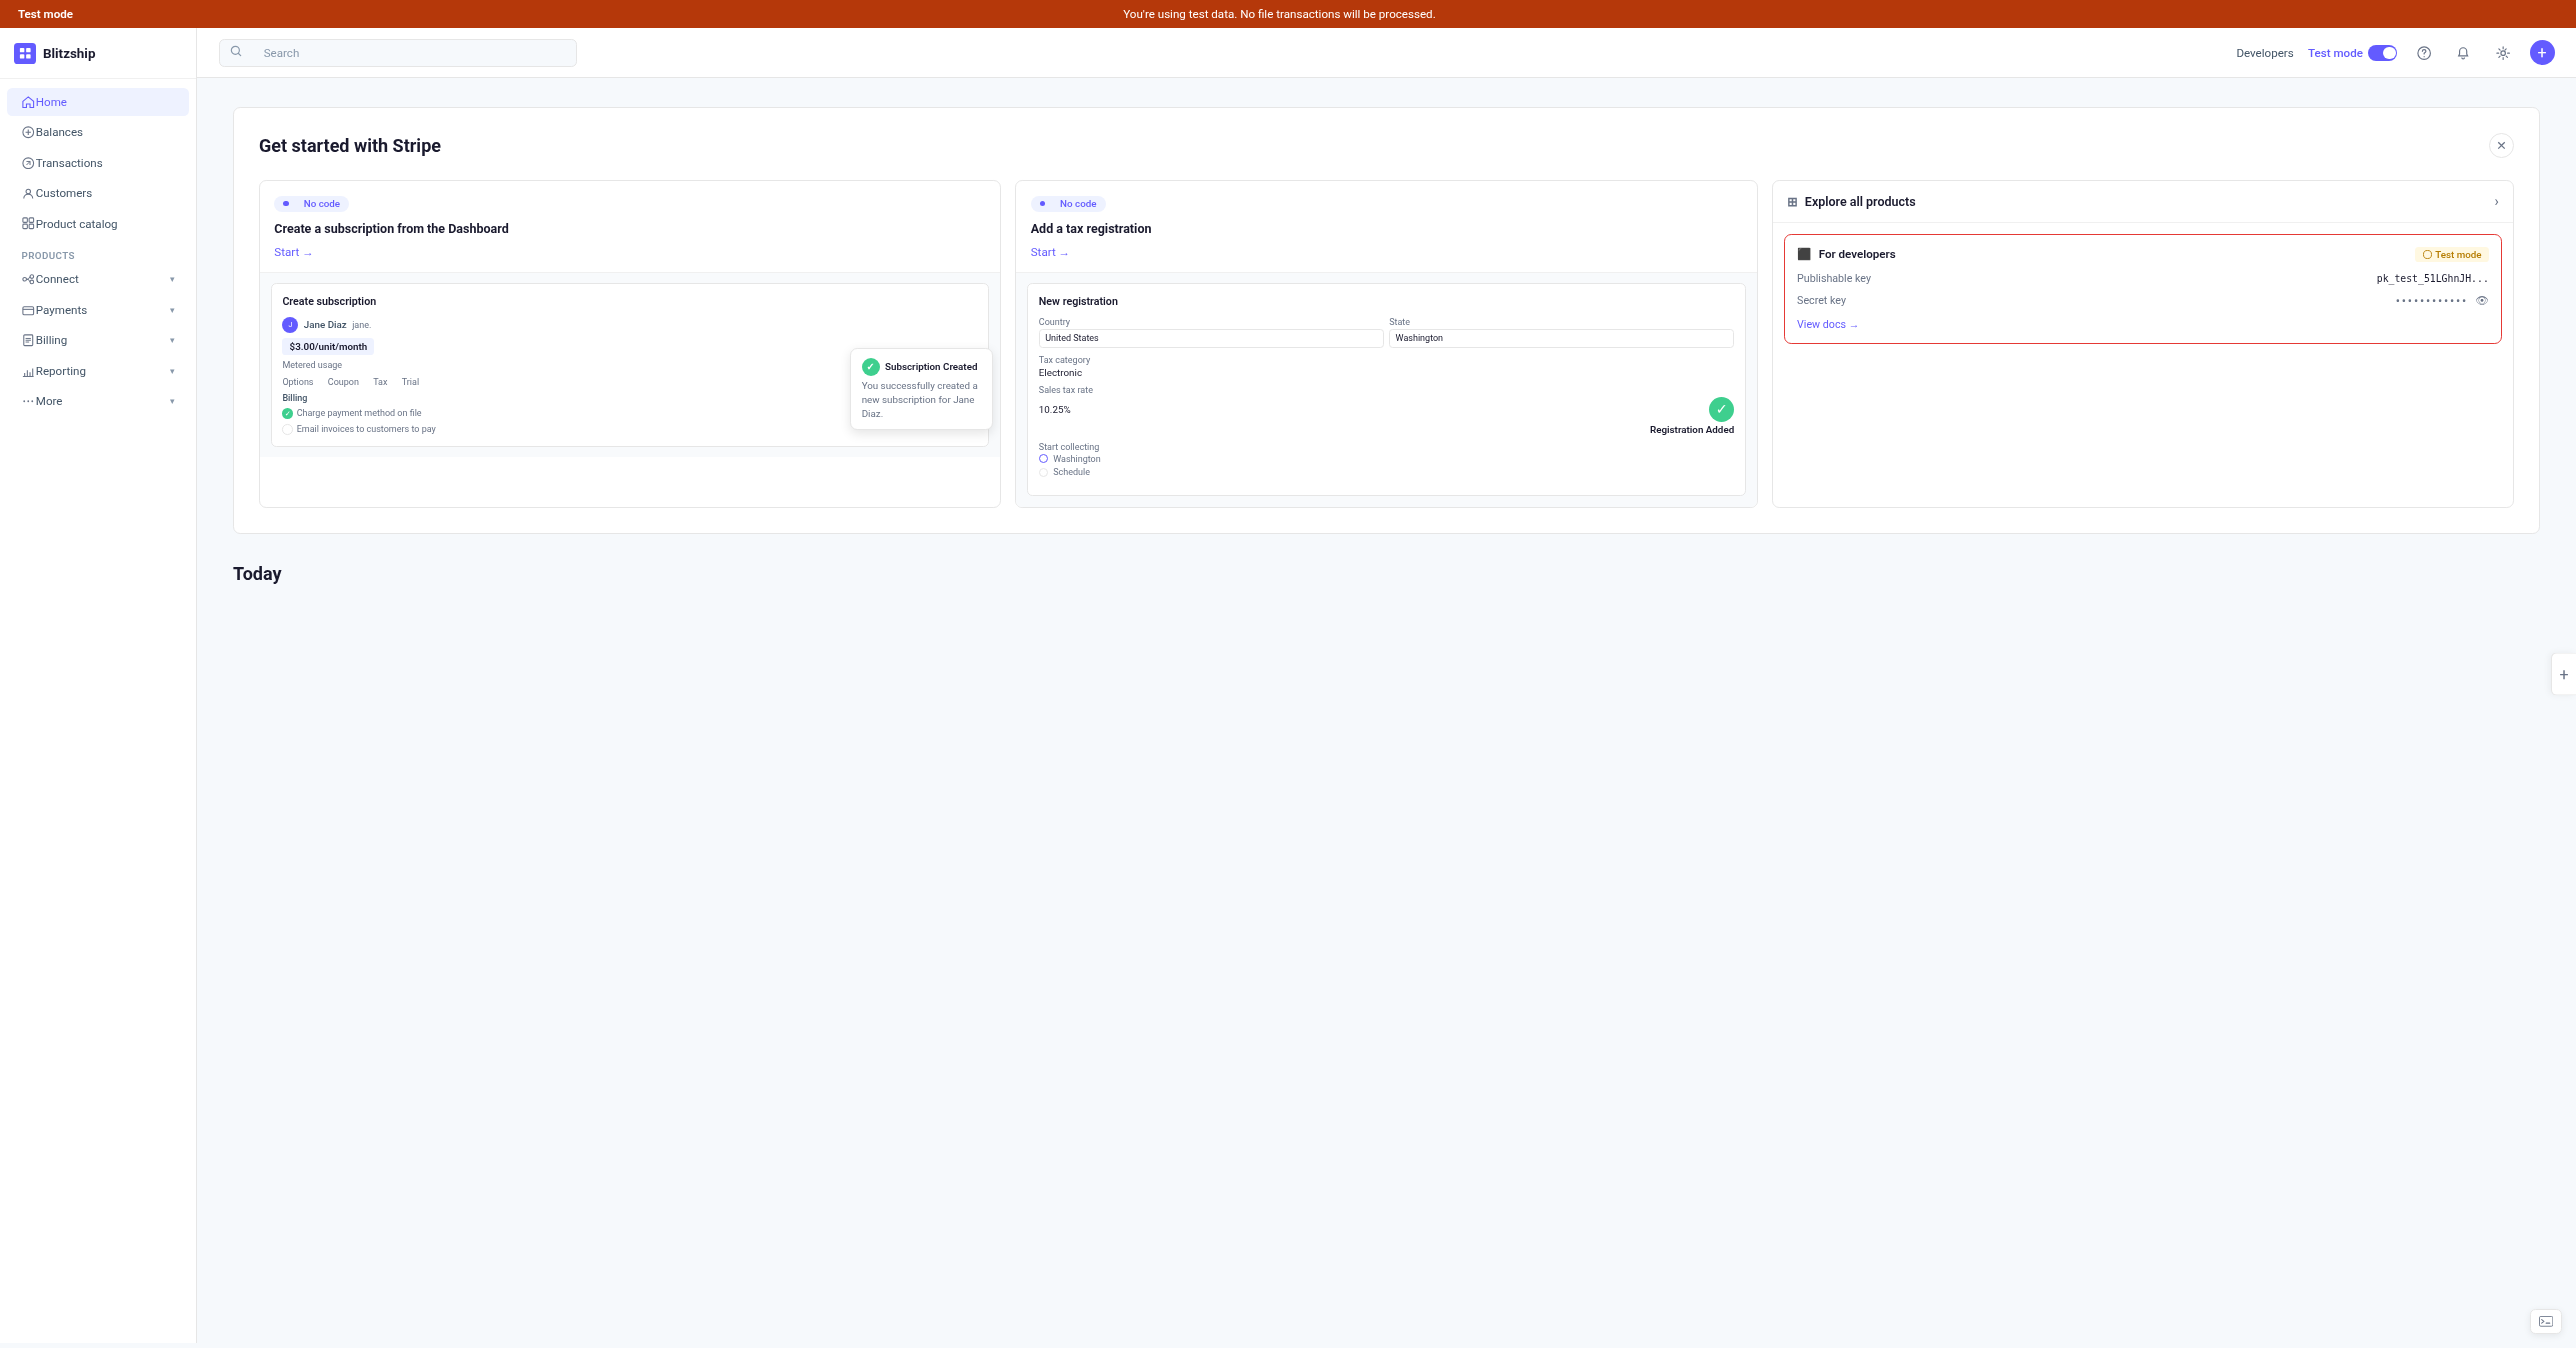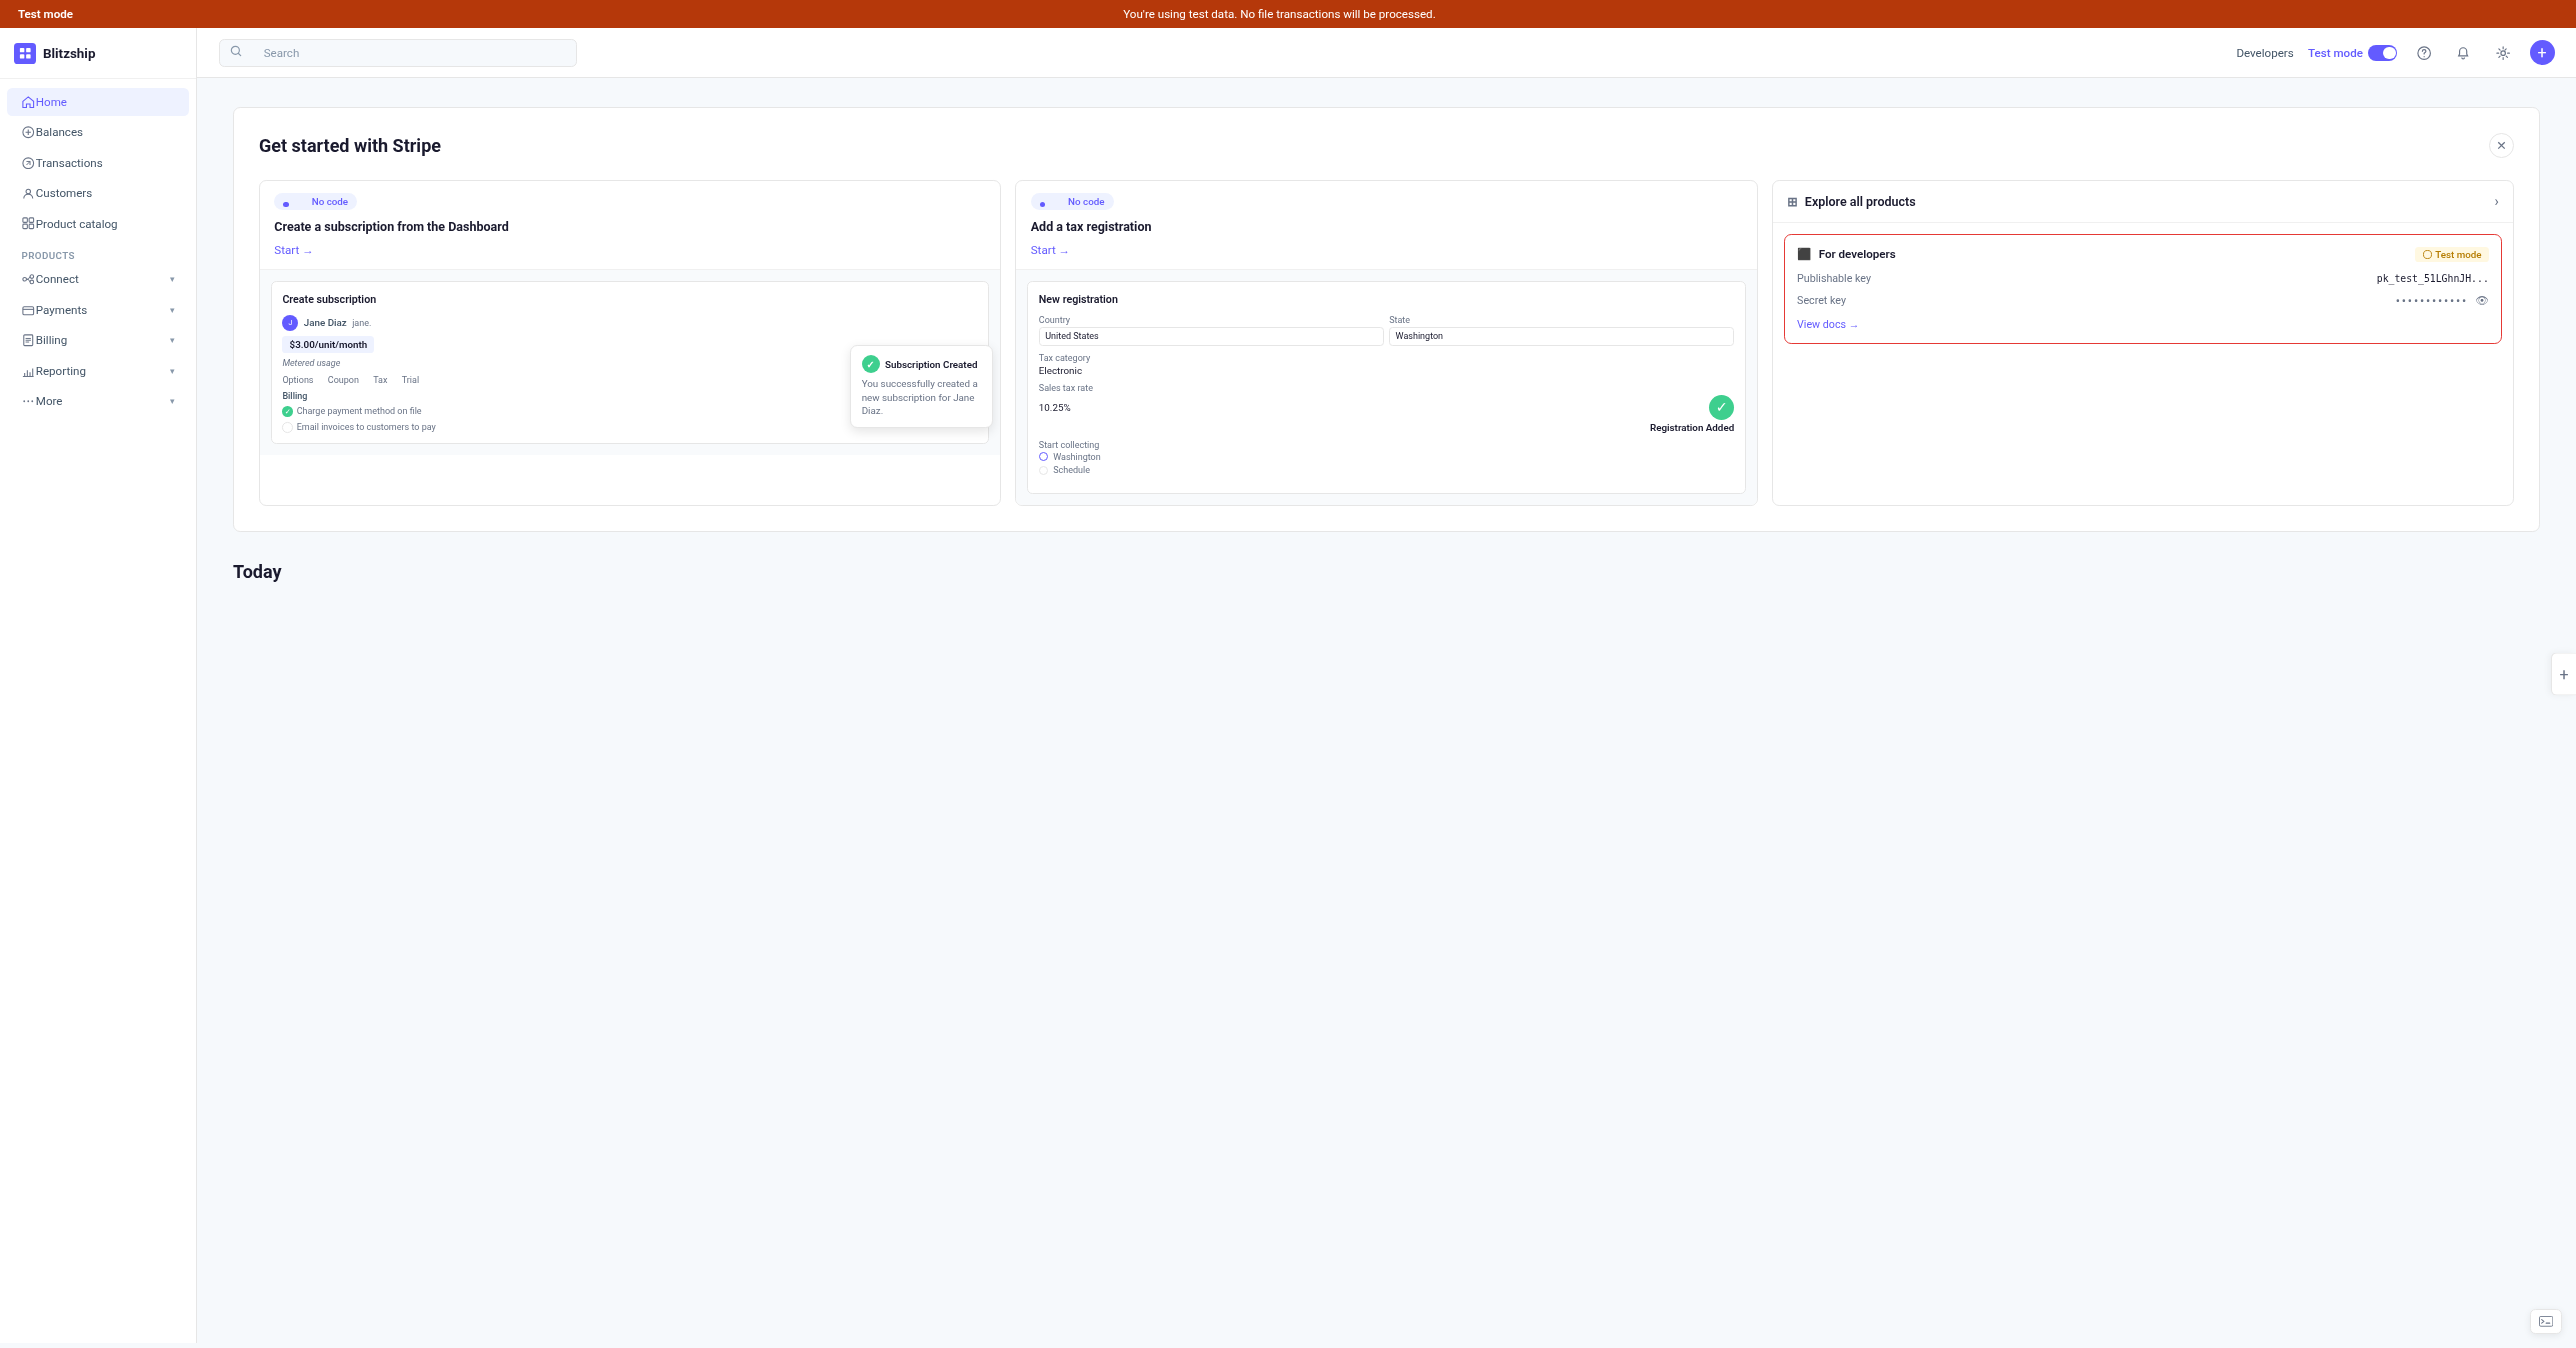--- a/index.html
+++ b/index.html
@@ -215,22 +215,22 @@
       border: 0.9px solid #e6e6e6;
       border-radius: 7.2px;
       overflow: hidden;
     }
     .card-header {
       padding: 12.5px 14.3px;
       border-bottom: 0.9px solid #f0f0f0;
     }
     .no-code-badge {
       display: inline-flex;
-      align-items: flex-end;
-      gap: 23px;
+      align-items: center;
+      gap: 15px;
       background: #eef2ff;
       color: #635bff;
       border-radius: 10.7px;
       padding: 2.7px 9px;
       font-size: 9.8px;
       font-weight: 500;
       margin-bottom: 9px;
     }
     .no-code-dot { width: 5.4px; height: 5.4px; background: #635bff; border-radius: 50%; }
     .card-title { font-size: 12.5px; font-weight: 700; color: #1a1a2e; margin-bottom: 7.2px; }
@@ -251,21 +251,21 @@
       border: 0.9px solid #e6e6e6;
       border-radius: 5.4px;
       padding: 10.7px;
       width: 100%;
       font-size: 9.8px;
     }
     .sub-preview-title { font-weight: 600; color: #1a1a2e; margin-bottom: 9px; font-size: 10.7px; }
     .sub-row { display: flex; align-items: center; gap: 5.4px; margin-bottom: 5.4px; }
     .sub-avatar { width: 16px; height: 16px; background: #635bff; border-radius: 50%; display: flex; align-items: center; justify-content: center; color: white; font-size: 7.2px; }
     .sub-email { color: #697386; }
-    .sub-label { color: #697386; font-style: italic; }
+    .sub-label { color: #697386; }
     .sub-options { display: flex; gap: 14.3px; color: #697386; font-size: 9px; margin-top: 7.2px; }
     .sub-section { color: #425466; font-weight: 500; }
     .sub-billing { display: flex; align-items: center; gap: 3.6px; color: #697386; font-size: 9px; margin-top: 5.4px; }
     .check-circle { width: 10.7px; height: 10.7px; background: #3ecf8e; border-radius: 50%; display: flex; align-items: center; justify-content: center; color: white; font-size: 7.2px; flex-shrink: 0; }
 
     
     .success-toast {
       position: absolute;
       right: 7.2px; bottom: 27px;
       background: white;

